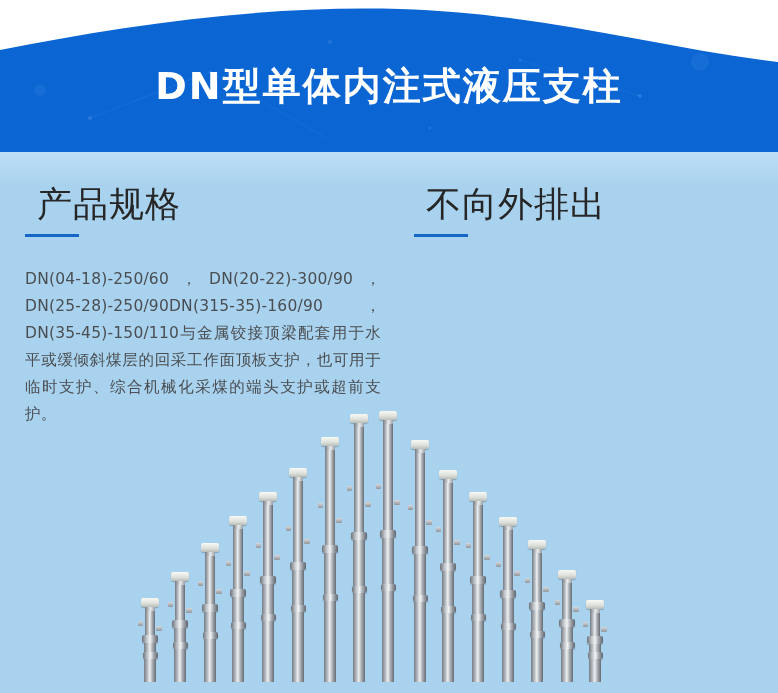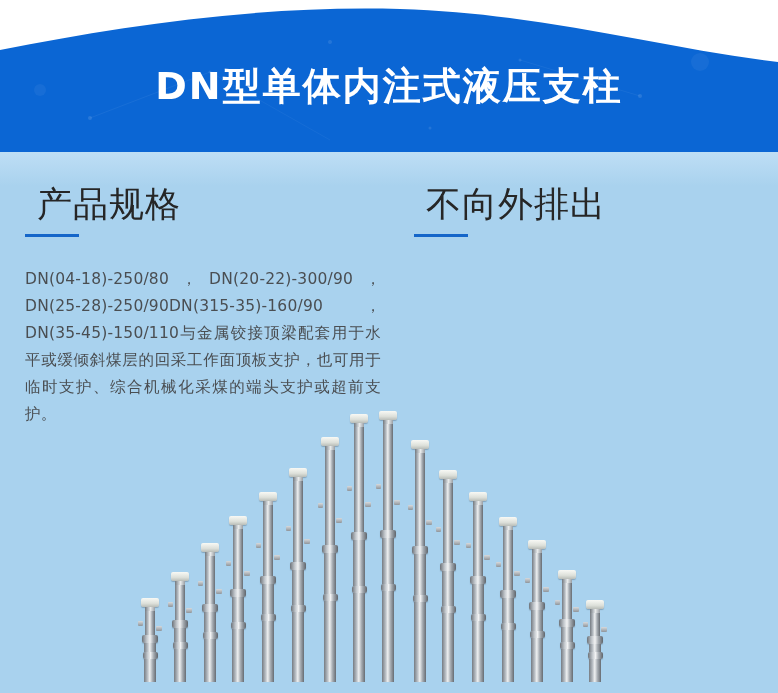--- a/index.html
+++ b/index.html
@@ -40,21 +40,21 @@
 </style>
 </head>
 <body>
 
 <div class="page">
 
   <div class="body-area">
     <div class="col col-left">
       <h2 class="sec-heading">产品规格</h2>
       <div class="sec-underline"></div>
-      <p class="sec-body">DN(04-18)-250/80，DN(20-22)-300/90，DN(25-28)-250/90DN(315-35)-160/90，DN(35-45)-150/110与金属铰接顶梁配套用于水平或缓倾斜煤层的回采工作面顶板支护，也可用于临时支护、综合机械化采煤的端头支护或超前支护。</p>
+      <p class="sec-body">DN(04-18)-250/60，DN(20-22)-300/90，DN(25-28)-250/90DN(315-35)-160/90，DN(35-45)-150/110与金属铰接顶梁配套用于水平或缓倾斜煤层的回采工作面顶板支护，也可用于临时支护、综合机械化采煤的端头支护或超前支护。</p>
     </div>
     <div class="col col-right">
       <h2 class="sec-heading">不向外排出</h2>
       <div class="sec-underline"></div>
     </div>
   </div>
 
   <div class="props-layer">
       <div class="prop" style="left: 139px; top: 598px; height: 84px;">
         <div class="seg cap" style="top: 0px; height: 9px; width: 18px; left: 2px;"></div>

